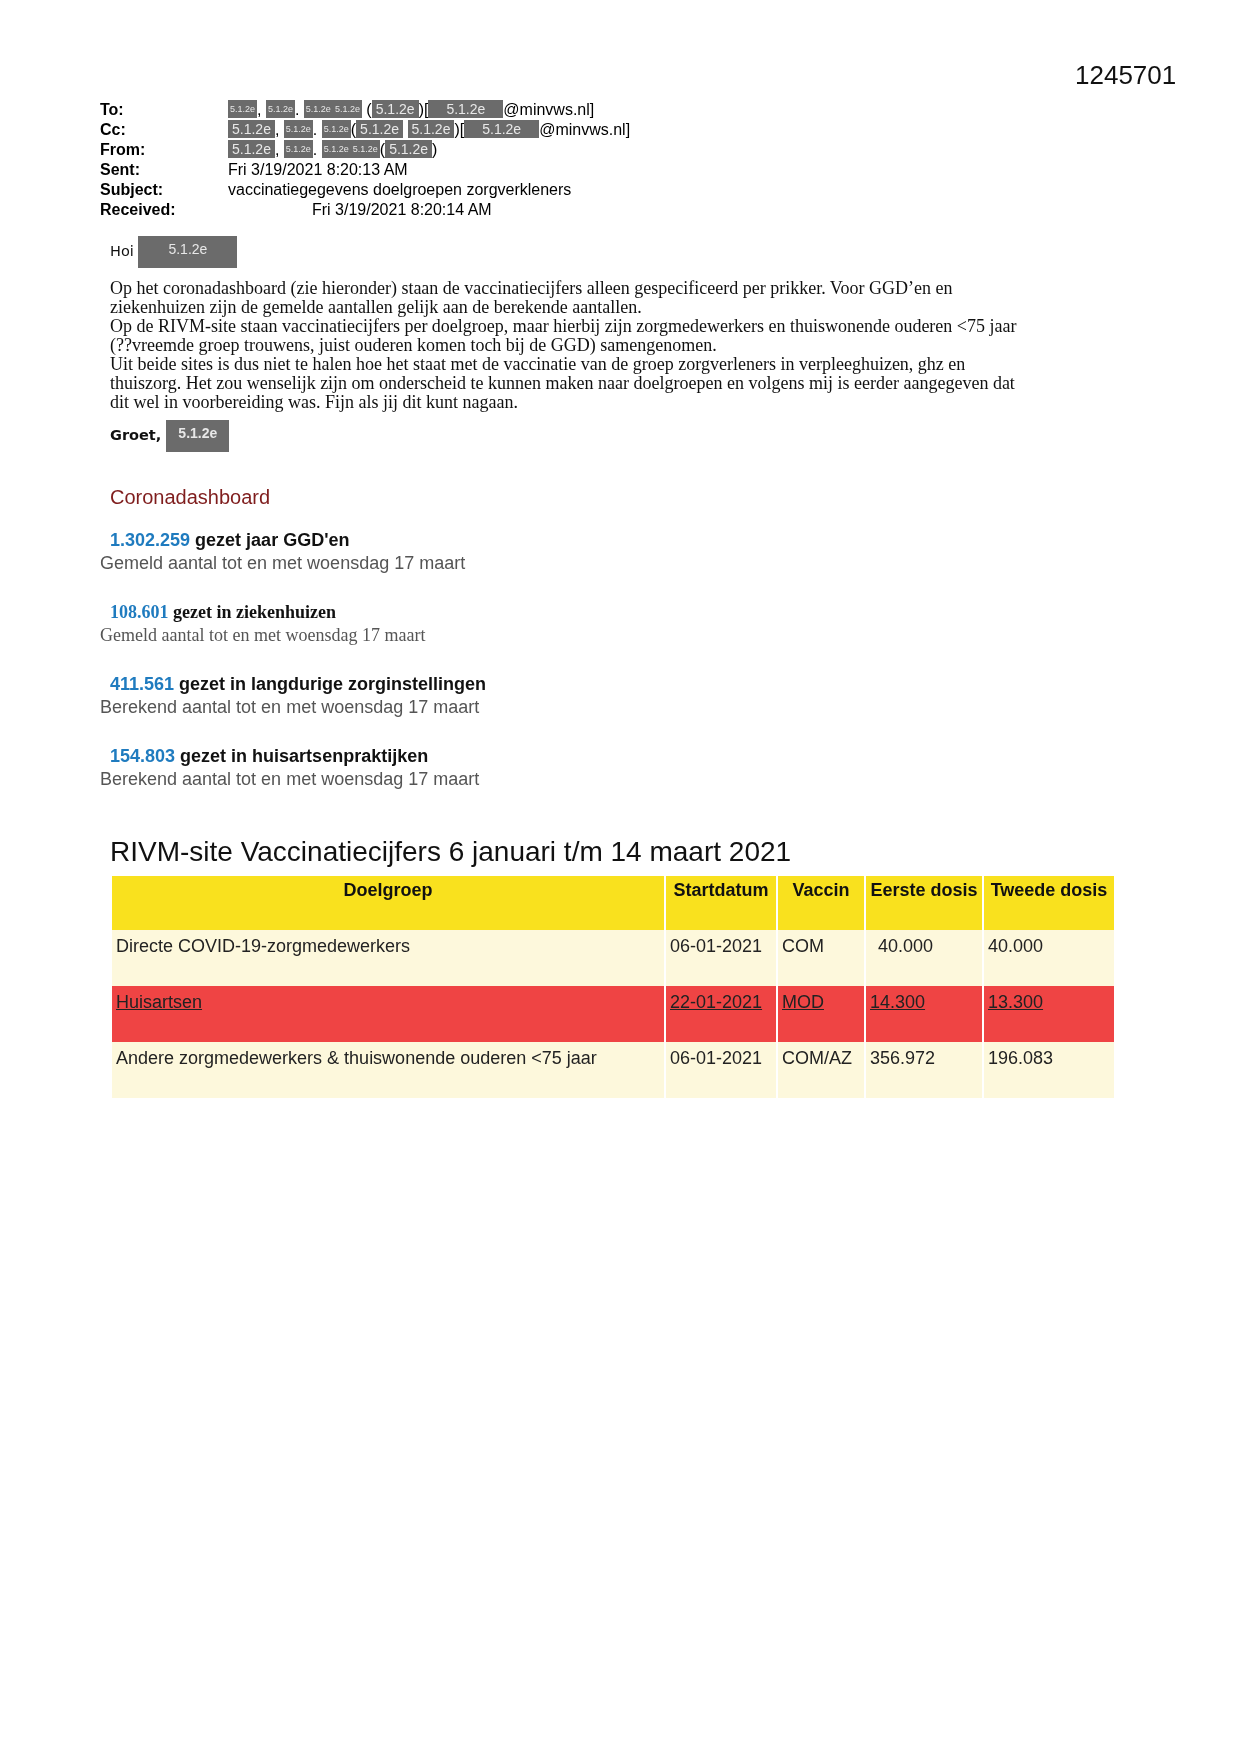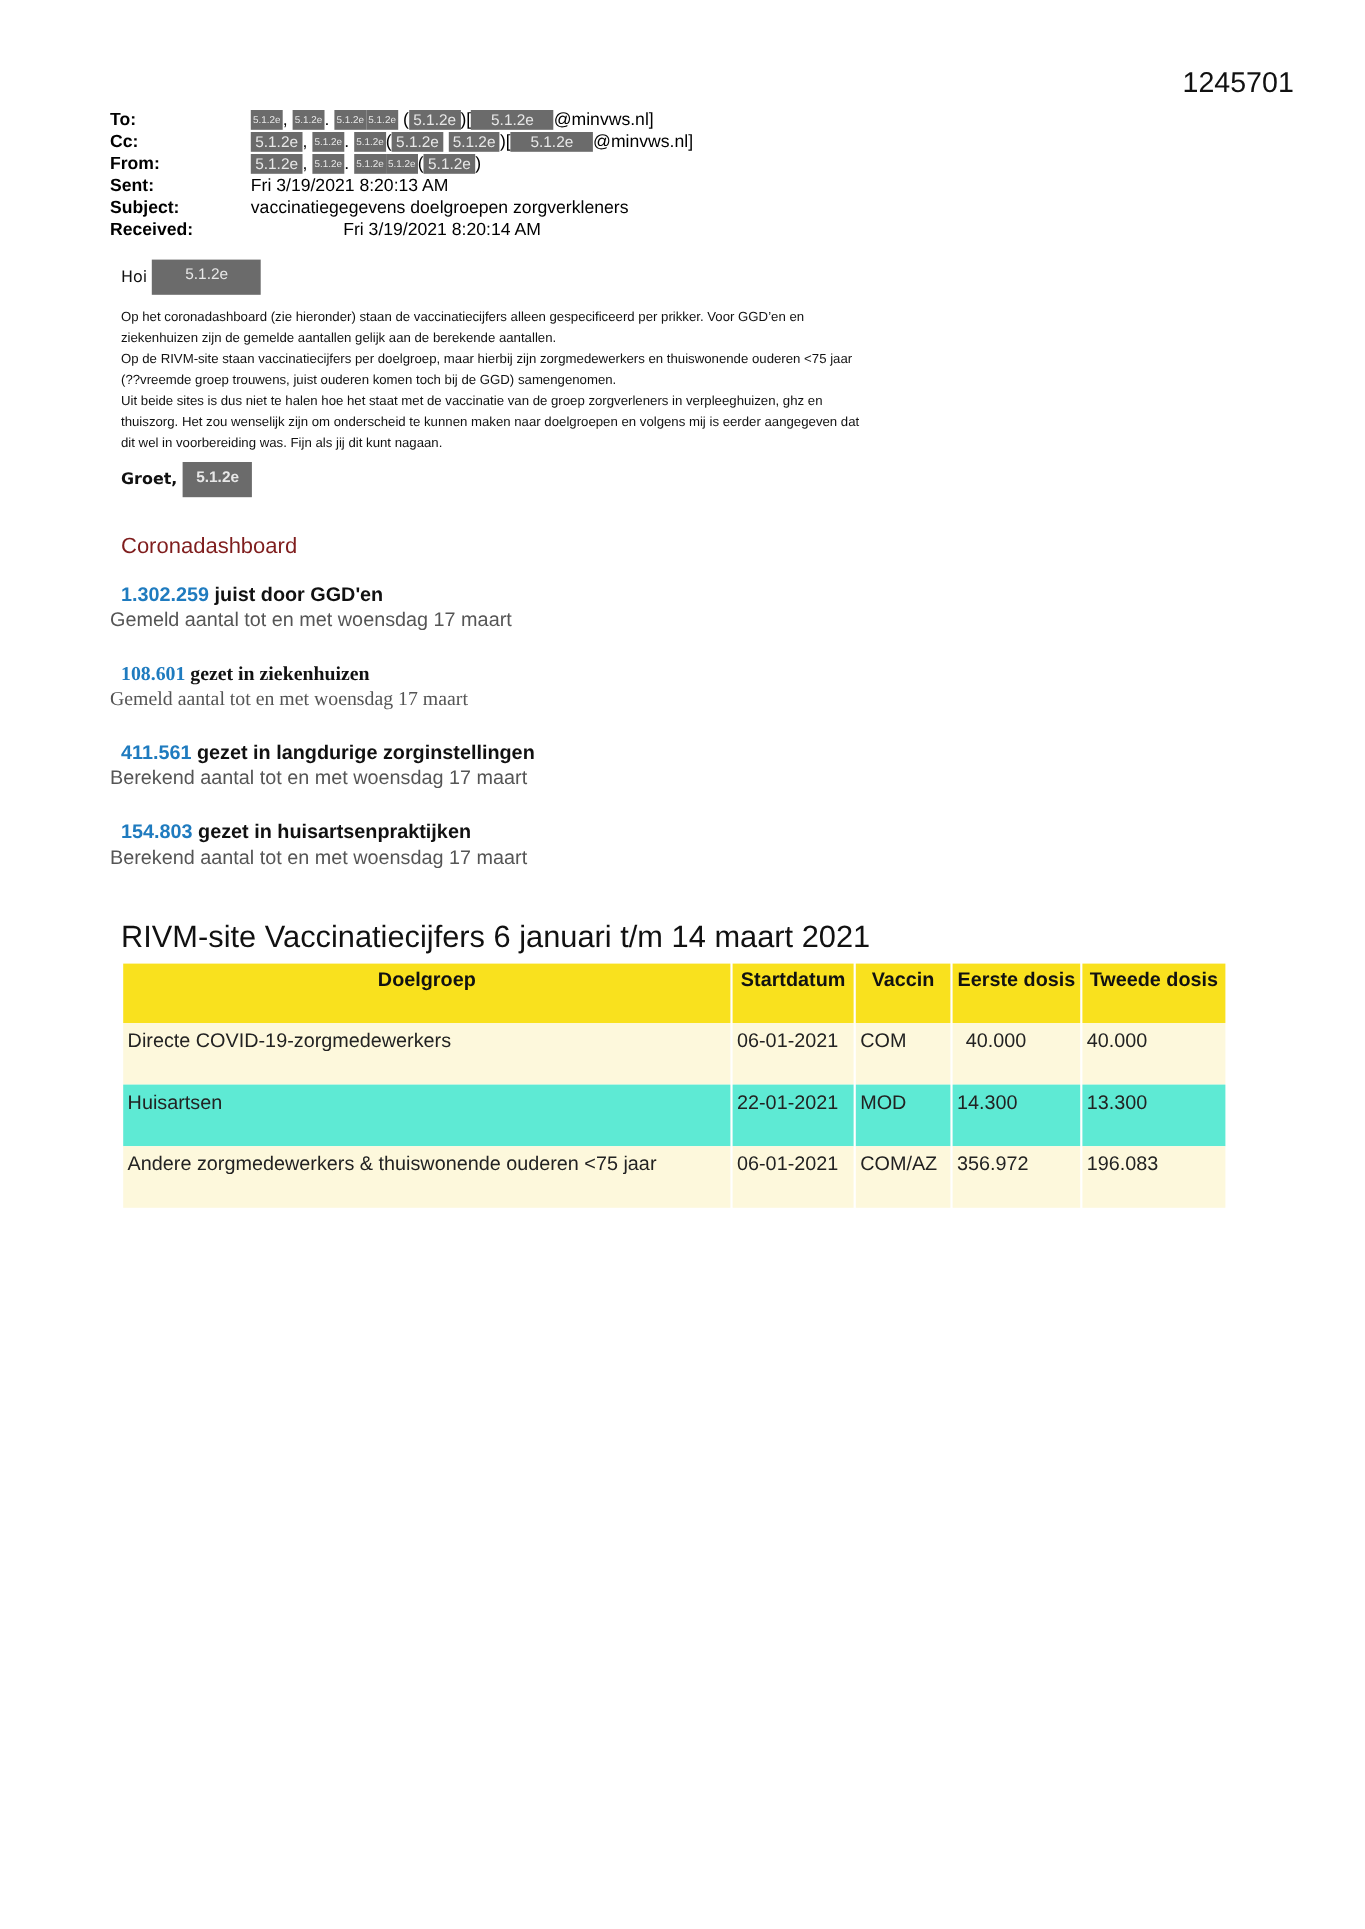--- a/index.html
+++ b/index.html
@@ -6,35 +6,35 @@
   body { width:1241px; height:1754px; position:relative; overflow:hidden; color:#000; }
   .docid { position:absolute; left:1075px; top:60px; font-family:"Liberation Sans", sans-serif; font-size:26px; color:#111; }
   .hdr { position:absolute; left:100px; top:100px; font-family:"Liberation Sans", sans-serif; font-size:16px; line-height:20px; }
   .hdr .row { position:relative; height:20px; white-space:nowrap; }
   .hdr .lbl { position:absolute; left:0; font-weight:bold; }
   .hdr .val { position:absolute; left:82px;padding-left:46px; }
   .hdr .val.recv { left:166px; }
   .red { display:inline-block; background:#6b6b6b; color:#e8e8e8; font-family:"Liberation Sans", sans-serif; padding:0 4px; height:18px; line-height:18px; vertical-align:top; font-size:14px; }
   .red.sm { font-size:9px; padding:0 2px; }
   .red.lg { padding:0 18px; }
-  .body { position:absolute; left:110px; font-family:Liberation Sans, sans-serif; font-size:12px; line-height:19px; color:#111; }
+  .body { position:absolute; left:110px; font-family:Liberation Serif, serif; font-size:18px; line-height:19px; color:#111; }
   .greet { position:absolute; left:110px; font-family:"DejaVu Sans", sans-serif; font-size:14.5px; color:#111; }
   .greet .red { height:32px; line-height:26px; padding:0 30px; font-size:14px; vertical-align:middle; }
   .greet2 .red { height:32px; line-height:26px; padding:0 12px; }
   .dash-title { position:absolute; left:110px; top:486px; font-family:"Liberation Sans", sans-serif; font-size:20px; color:#7f1d1d; }
   .stat { position:absolute; left:100px; font-family:"Liberation Sans", sans-serif; }
   .stat .t { padding-left:10px; font-size:18px; font-weight:bold; color:#111; }
   .stat .t .n { color:#1f7bbf; }
   .stat .s { font-size:18px; color:#555; margin-top:2px; }
   .tbl-title { position:absolute; left:110px; top:836px; font-family:"Liberation Sans", sans-serif; font-size:28px; color:#111; }
   table { position:absolute; left:112px; top:876px; border-collapse:separate; border-spacing:2px 0; font-family:"Liberation Sans", sans-serif; font-size:18px; margin-left:-2px; }
   th { background:#f9e11e; font-weight:bold; height:50px; vertical-align:top; padding:4px 4px 0 4px; text-align:center; color:#111;margin-top:41px; }
   td { height:50px; vertical-align:top; padding:6px 12px 0 4px; color:#222; white-space:nowrap; }
   tr.alt td { background:#fdf8dc; }
-  tr.wht td { background:#5eead4; }
+  tr.wht td { background:#ef4444;text-decoration:underline; }
 </style>
 </head>
 <body>
 
 <div class="docid">1245701</div>
 
 <div class="hdr">
   <div class="row">
     <span class="lbl">To:</span>
     <span class="val">
@@ -91,21 +91,21 @@
 </div>
 
 <div class="greet greet2" style="top:420px;font-weight:bold;">
   <span>Groet,</span>
   <span class="red">5.1.2e</span>
 </div>
 
 <div class="dash-title">Coronadashboard</div>
 
 <div class="stat" style="top:530px;">
-  <div class="t"><span class="n">1.302.259</span> <span>juist door GGD'en</span></div>
+  <div class="t"><span class="n">1.302.259</span> <span>gezet jaar GGD'en</span></div>
   <div class="s">Gemeld aantal tot en met woensdag 17 maart</div>
 </div>
 <div class="stat" style="top:602px;font-family:Liberation Serif, serif;">
   <div class="t"><span class="n">108.601</span> <span>gezet in ziekenhuizen</span></div>
   <div class="s">Gemeld aantal tot en met woensdag 17 maart</div>
 </div>
 <div class="stat" style="top:674px;">
   <div class="t"><span class="n">411.561</span> <span>gezet in langdurige zorginstellingen</span></div>
   <div class="s">Berekend aantal tot en met woensdag 17 maart</div>
 </div>

